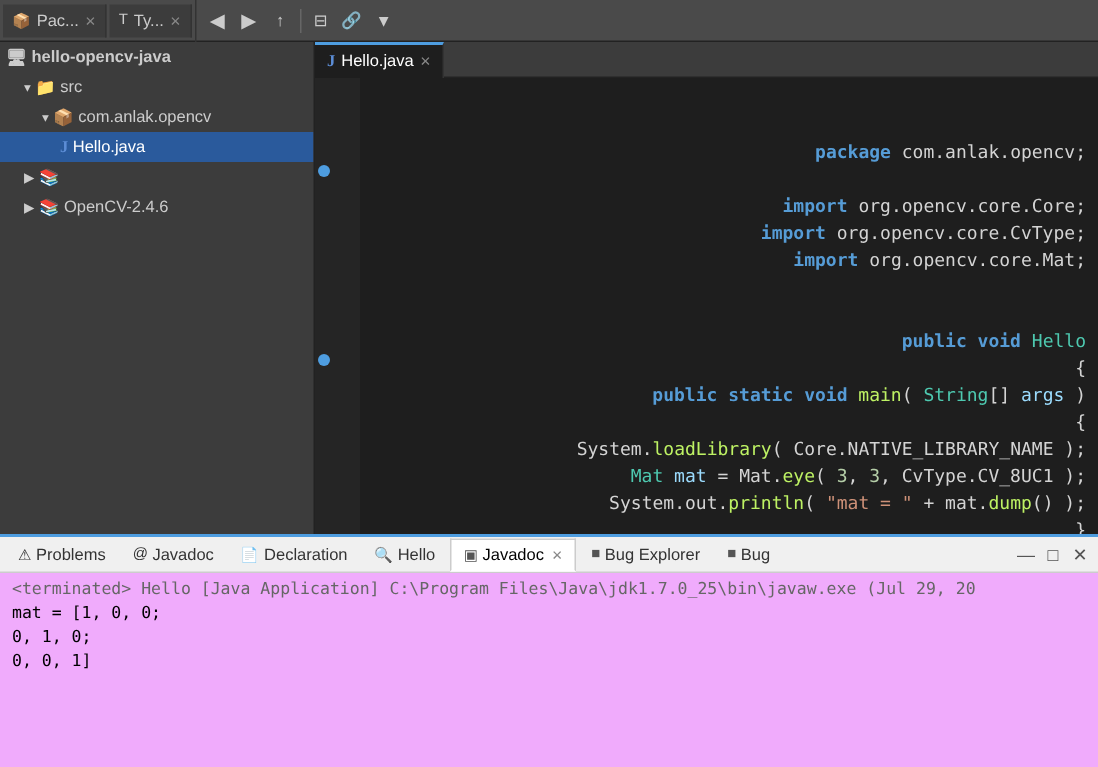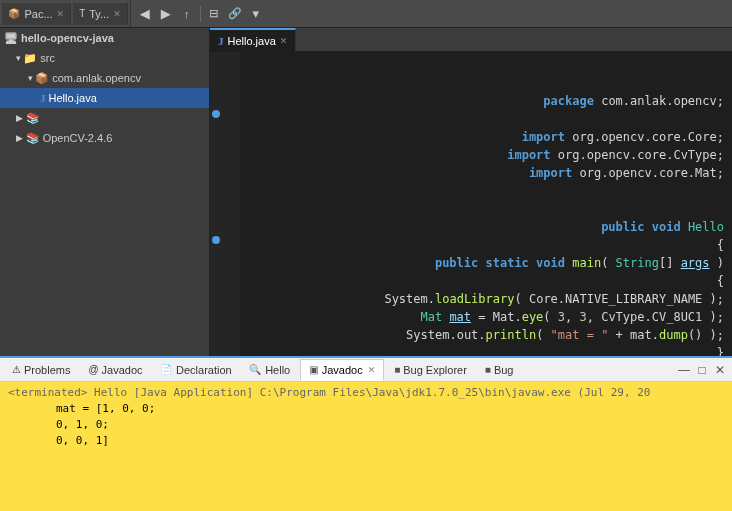--- a/index.html
+++ b/index.html
@@ -15,38 +15,38 @@
     .editor-tab.active { background: #1e1e1e; color: #fff; border-top: 2px solid #4e9de0; }
     .code-area { flex: 1; overflow: auto; background: #1e1e1e; position: relative; }
     .code-content { display: flex; min-height: 100%; }
     .gutter { width: 30px; background: #252525; flex-shrink: 0; position: relative; }
     .gutter-dot { width: 8px; height: 8px; background: #4e9de0; border-radius: 50%; position: absolute; left: 2px; }
     .code-lines { flex: 1; padding: 4px 8px; font-family: 'Consolas', monospace; font-size: 12px; line-height: 18px; color: #d4d4d4; white-space: pre; text-align: right; }
     .bottom-panel { height: 155px; display: flex; flex-direction: column; border-top: 2px solid #4e9de0; background: #fff; }
     .bottom-tabs { display: flex; align-items: center; background: #f0f0f0; border-bottom: 1px solid #ccc; height: 24px; padding: 0 4px; gap: 2px; flex-shrink: 0; }
     .bottom-tab { padding: 2px 8px; font-size: 11px; color: #333; cursor: pointer; height: 22px; display: flex; align-items: center; gap: 3px; }
     .bottom-tab.active { background: #fff; border: 1px solid #ccc; border-bottom: 1px solid #fff; color: #000; font-weight: 500; }
-    .console-content { flex: 1; overflow-y: auto; padding: 4px 8px; background: #fde047; font-family: 'Consolas', monospace; font-size: 11px; color: #000; }
+    .console-content { flex: 1; overflow-y: auto; padding: 4px 8px; background: #f0abfc; font-family: 'Consolas', monospace; font-size: 11px; color: #000; }
     .console-terminated { color: #666; font-size: 11px; margin-bottom: 2px; }
-    .console-output { color: #000; font-size: 11px; line-height: 16px; margin-left: 48px; }
+    .console-output { color: #000; font-size: 11px; line-height: 16px; }
     .toolbar-btn { width: 20px; height: 18px; display: flex; align-items: center; justify-content: center; cursor: pointer; color: #ccc; font-size: 13px; }
     .toolbar-sep { width: 1px; height: 16px; background: #666; margin: 0 2px; }
     .tree-item { display: flex; align-items: center; height: 20px; padding-left: 8px; cursor: pointer; color: #ccc; font-size: 11px; gap: 3px; white-space: nowrap; overflow: hidden; }
     .tree-item.selected { background: #2a5a9c; color: #fff; }
     .indent1 { padding-left: 16px; }
     .indent2 { padding-left: 28px; }
     .indent3 { padding-left: 40px; }
 
     
     .kw { color: #569cd6; font-weight: bold; }
     .cls { color: #4ec9b0; }
     .str { color: #ce9178; }
     .num { color: #b5cea8; }
     .method { color: #bef264; }
-    .param { color: #9cdcfe; text-decoration: underline; }
+    .param { color: #9cdcfe; }
     .pkg { color: #d4d4d4; }
   </style>
 </head>
 <body>
 
 <div class="main-container">
 
   <div style="display:flex; height:28px; background:#4a4a4a; align-items:center; border-bottom:1px solid #222;">
 
     <div style="display:flex; align-items:center; height:28px; border-right:1px solid #333; padding:0 2px; gap:2px;">

